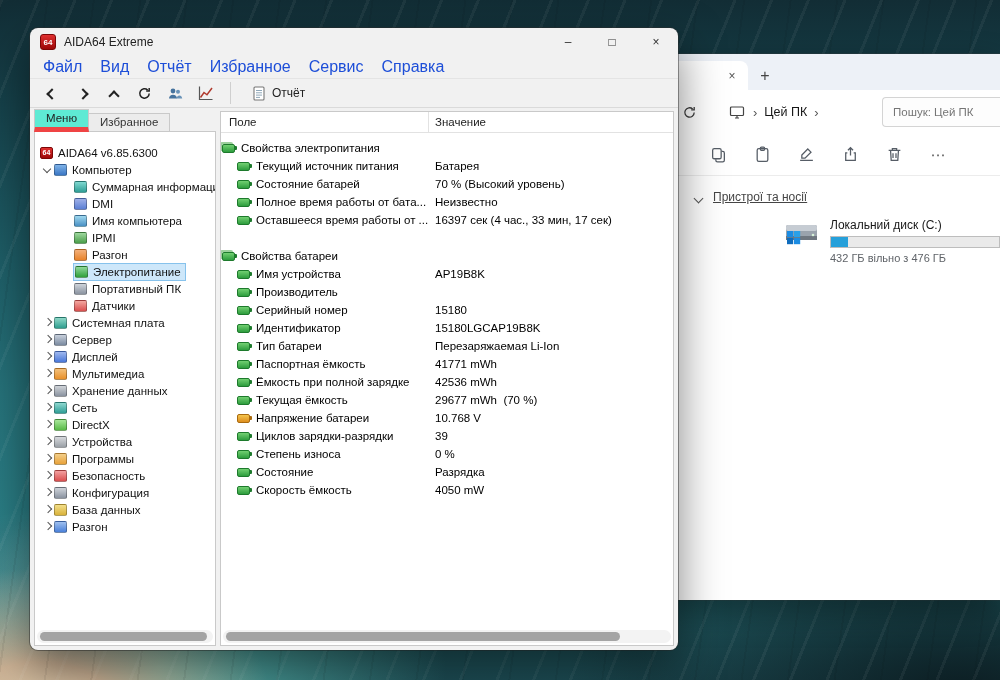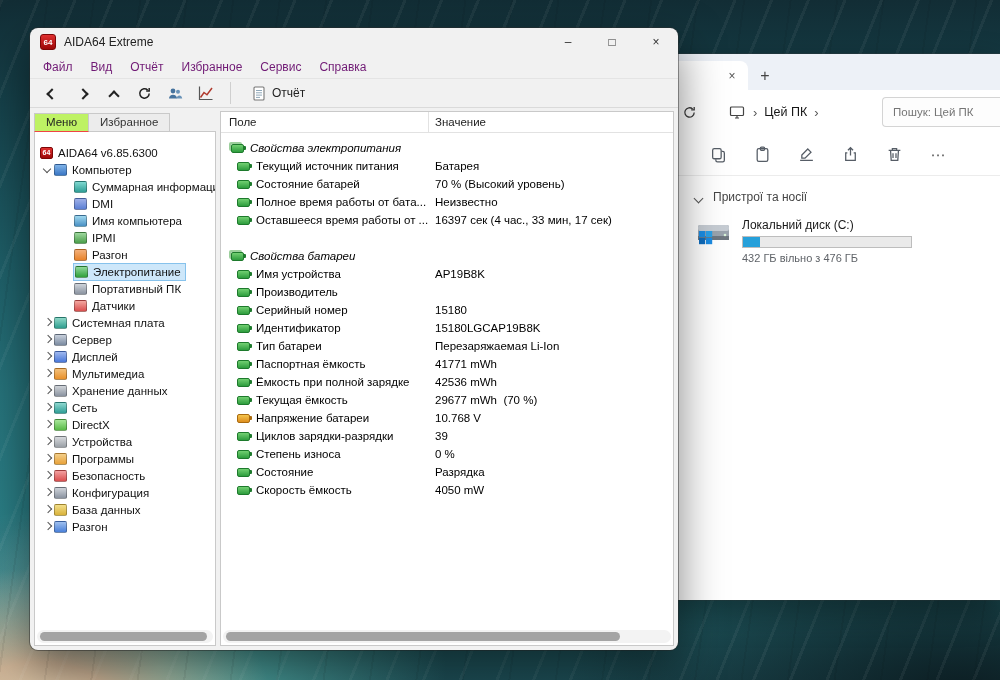--- a/index.html
+++ b/index.html
@@ -32,42 +32,42 @@
   }
   .titlebar { height:28px; flex:0 0 auto; display:flex; align-items:center; padding-left:10px; }
   .app-ico { width:16px; height:16px; border-radius:3px; background:linear-gradient(#e03030,#9c0808);
     border:1px solid #7c0606; color:#fff; font-size:8px; font-weight:bold;
     display:flex; align-items:center; justify-content:center; }
   .title-text { margin-left:8px; font-size:12px; color:#222; }
   .win-controls { margin-left:auto; display:flex; height:100%; }
   .win-btn { width:44px; height:100%; display:flex; align-items:center; justify-content:center;
     font-size:12px; color:#333; }
   .menubar { height:22px; flex:0 0 auto; display:flex; align-items:center; padding-left:4px; }
-  .menu-item { font-size:12px; color:#701a75; padding:0 9px; }
+  .menu-item { font-size:16px; color:#1d4ed8; padding:0 9px; }
   .toolbar { height:30px; flex:0 0 auto; display:flex; align-items:center; gap:13px; padding-left:12px;
     border-top:1px solid #e4e4e4; border-bottom:1px solid #dadada; }
   .tb-ico { width:18px; height:18px; display:flex; align-items:center; justify-content:center; }
   .tb-sep { width:1px; height:22px; background:#cfcfcf; margin:0 2px; }
   .report-btn { display:flex; align-items:center; gap:6px; font-size:12px; color:#222; padding:2px 6px; }
 
   
   .chevb { width:12px; height:12px; position:relative; display:inline-block; }
   .chevb::before { content:""; position:absolute; left:3px; top:3px; width:6px; height:6px;
     border-left:2px solid #222; border-bottom:2px solid #222; }
   .chevb.left::before  { transform:rotate(45deg); }
   .chevb.rightb::before{ transform:rotate(225deg); }
   .chevb.up::before    { transform:rotate(135deg); top:5px; }
 
   .content { flex:1; min-height:0; display:flex; gap:4px; padding:3px 4px 4px 4px; }
 
   
   .left-panel { width:182px; flex:0 0 auto; display:flex; flex-direction:column; min-height:0; }
   .ptabs { height:21px; flex:0 0 auto; display:flex; align-items:flex-end; }
   .ptab { font-size:11.5px; color:#222; padding:2px 11px 3px 11px; border:1px solid #c9c9c9; }
-  .ptab.active { background:#bef264; border-bottom:1px solid #ef4444; position:relative; z-index:2; }
+  .ptab.active { background:#5eead4; border-bottom:5px solid #ef4444; position:relative; z-index:2; }
   .ptab.inactive { background:#ececec; margin-left:-1px; color:#333; }
   .tree-box { flex:1; min-height:0; background:#fff; border:1px solid #c9c9c9; margin-top:-1px;
     display:flex; flex-direction:column; padding-top:12px; }
   .tree-scroll { flex:1; overflow:hidden; }
   .nrow { height:17px; display:flex; align-items:center; font-size:11.5px; color:#111; white-space:nowrap; }
   .l0 { padding-left:5px; } .l1 { padding-left:6px; } .l2 { padding-left:39px; }
   .chev { width:13px; height:13px; flex:0 0 auto; position:relative; }
   .chev::before { content:""; position:absolute; left:3px; top:3px; width:5px; height:5px;
     border-right:1.5px solid #555; border-bottom:1.5px solid #555; }
   .chev.down::before  { transform:rotate(45deg); }
@@ -96,21 +96,21 @@
     border:1px solid #c9c9c9; }
   .thead { flex:0 0 auto; display:grid; grid-template-columns:208px 1fr; height:21px; align-items:center;
     border-bottom:1px solid #e2e2e2; }
   .thead .hf { font-size:11.5px; color:#222; padding-left:8px; border-right:1px solid #e2e2e2;
     height:100%; display:flex; align-items:center; }
   .thead .hv { font-size:11.5px; color:#222; padding-left:6px; }
   .tbody { flex:1; min-height:0; overflow:hidden; padding-top:6px; }
   .trow { display:grid; grid-template-columns:208px 1fr; height:18px; align-items:center;
     font-size:11.5px; color:#000; }
   .tf { display:flex; align-items:center; gap:6px; padding-left:16px; white-space:nowrap; overflow:hidden; }
-  .trow.section .tf { padding-left:10px;font-style:italic; }
+  .trow.section .tf { padding-left:1px; }
   .tv { padding-left:6px; white-space:pre; }
   .blankrow { height:18px; }
   .bat { width:13px; height:9px; flex:0 0 auto; position:relative; border-radius:2px;
     background:linear-gradient(180deg,#72d072,#2d9c3d); border:1px solid #1d7a2c; }
   .bat::after { content:""; position:absolute; right:-3px; top:1.5px; width:2px; height:4px;
     background:#1d7a2c; border-radius:0 1px 1px 0; }
   .bat.double { box-shadow:-2px -2px 0 0 #9ccf9c; }
   .bat.volt { background:linear-gradient(180deg,#f4c54e,#de8e1e); border-color:#a96a0e; }
   .bat.volt::after { background:#a96a0e; }
 
@@ -141,25 +141,25 @@
     border:1px solid #d4d4d4; border-right:none; border-radius:4px 0 0 4px;
     display:flex; align-items:center; padding-left:8px; overflow:hidden; }
   .searchbox input { border:none; outline:none; background:transparent; width:100%;
     font-family:"Liberation Sans",sans-serif; font-size:11.5px; color:#666; }
   .cmdbar { height:42px; flex:0 0 auto; display:flex; align-items:center; padding-left:40px;
     border-bottom:1px solid #ececec; }
   .cmd-ico { width:44px; height:32px; display:flex; align-items:center; justify-content:center;
     color:#565d66; border-radius:4px; }
   .more { font-size:15px; color:#555; }
   .ebody { flex:1; padding:14px 0 0 38px; }
-  .sec-hdr { display:flex; align-items:flex-end; gap:9px; font-size:12px; color:#454545; }
+  .sec-hdr { display:flex; align-items:flex-end; gap:9px; font-size:12px; color:#454545;text-decoration:underline; }
   .sec-chev { width:10px; height:10px; position:relative; }
   .sec-chev::before { content:""; position:absolute; left:1px; top:1px; width:6px; height:6px;
     border-right:1.4px solid #555; border-bottom:1.4px solid #555; transform:rotate(45deg); }
-  .drive { display:flex; gap:10px; margin-top:14px; align-items:flex-start; }
+  .drive { display:flex; gap:10px; margin-top:14px; align-items:flex-start;justify-content:flex-end; }
   .drive-info { display:flex; flex-direction:column; gap:4px; }
   .drive-name { font-size:12px; color:#191919; }
   .drive-bar { width:170px; height:12px; background:#eaeaea; border:1px solid #bdbdbd; }
   .drive-fill { height:100%; background:#26a0da; }
   .drive-free { font-size:11px; color:#5f6368; }
 
   svg { display:block; }
 </style>
 </head>
 <body>

